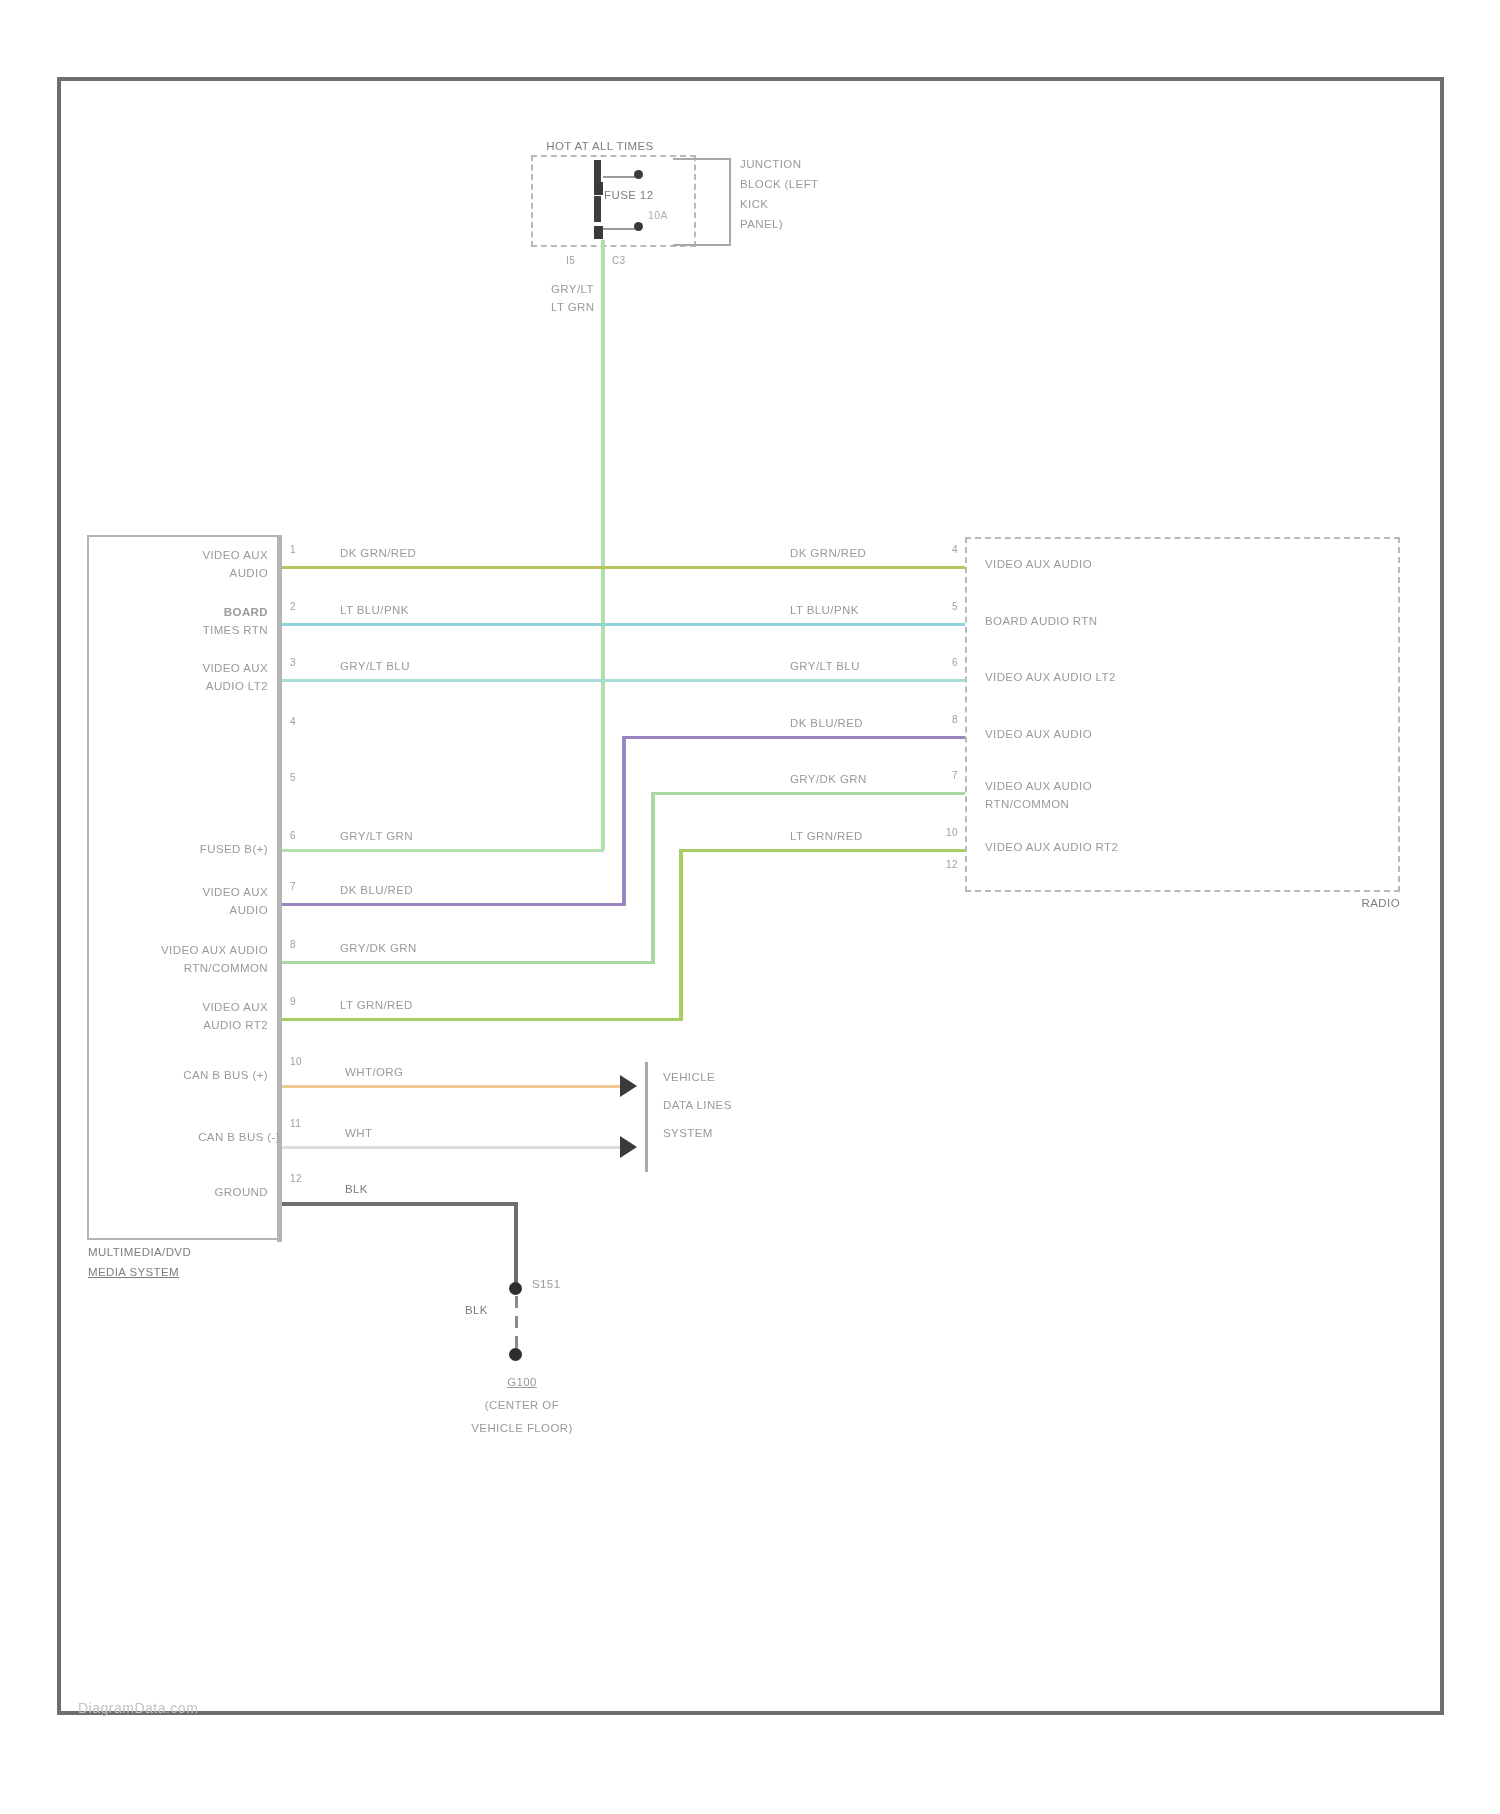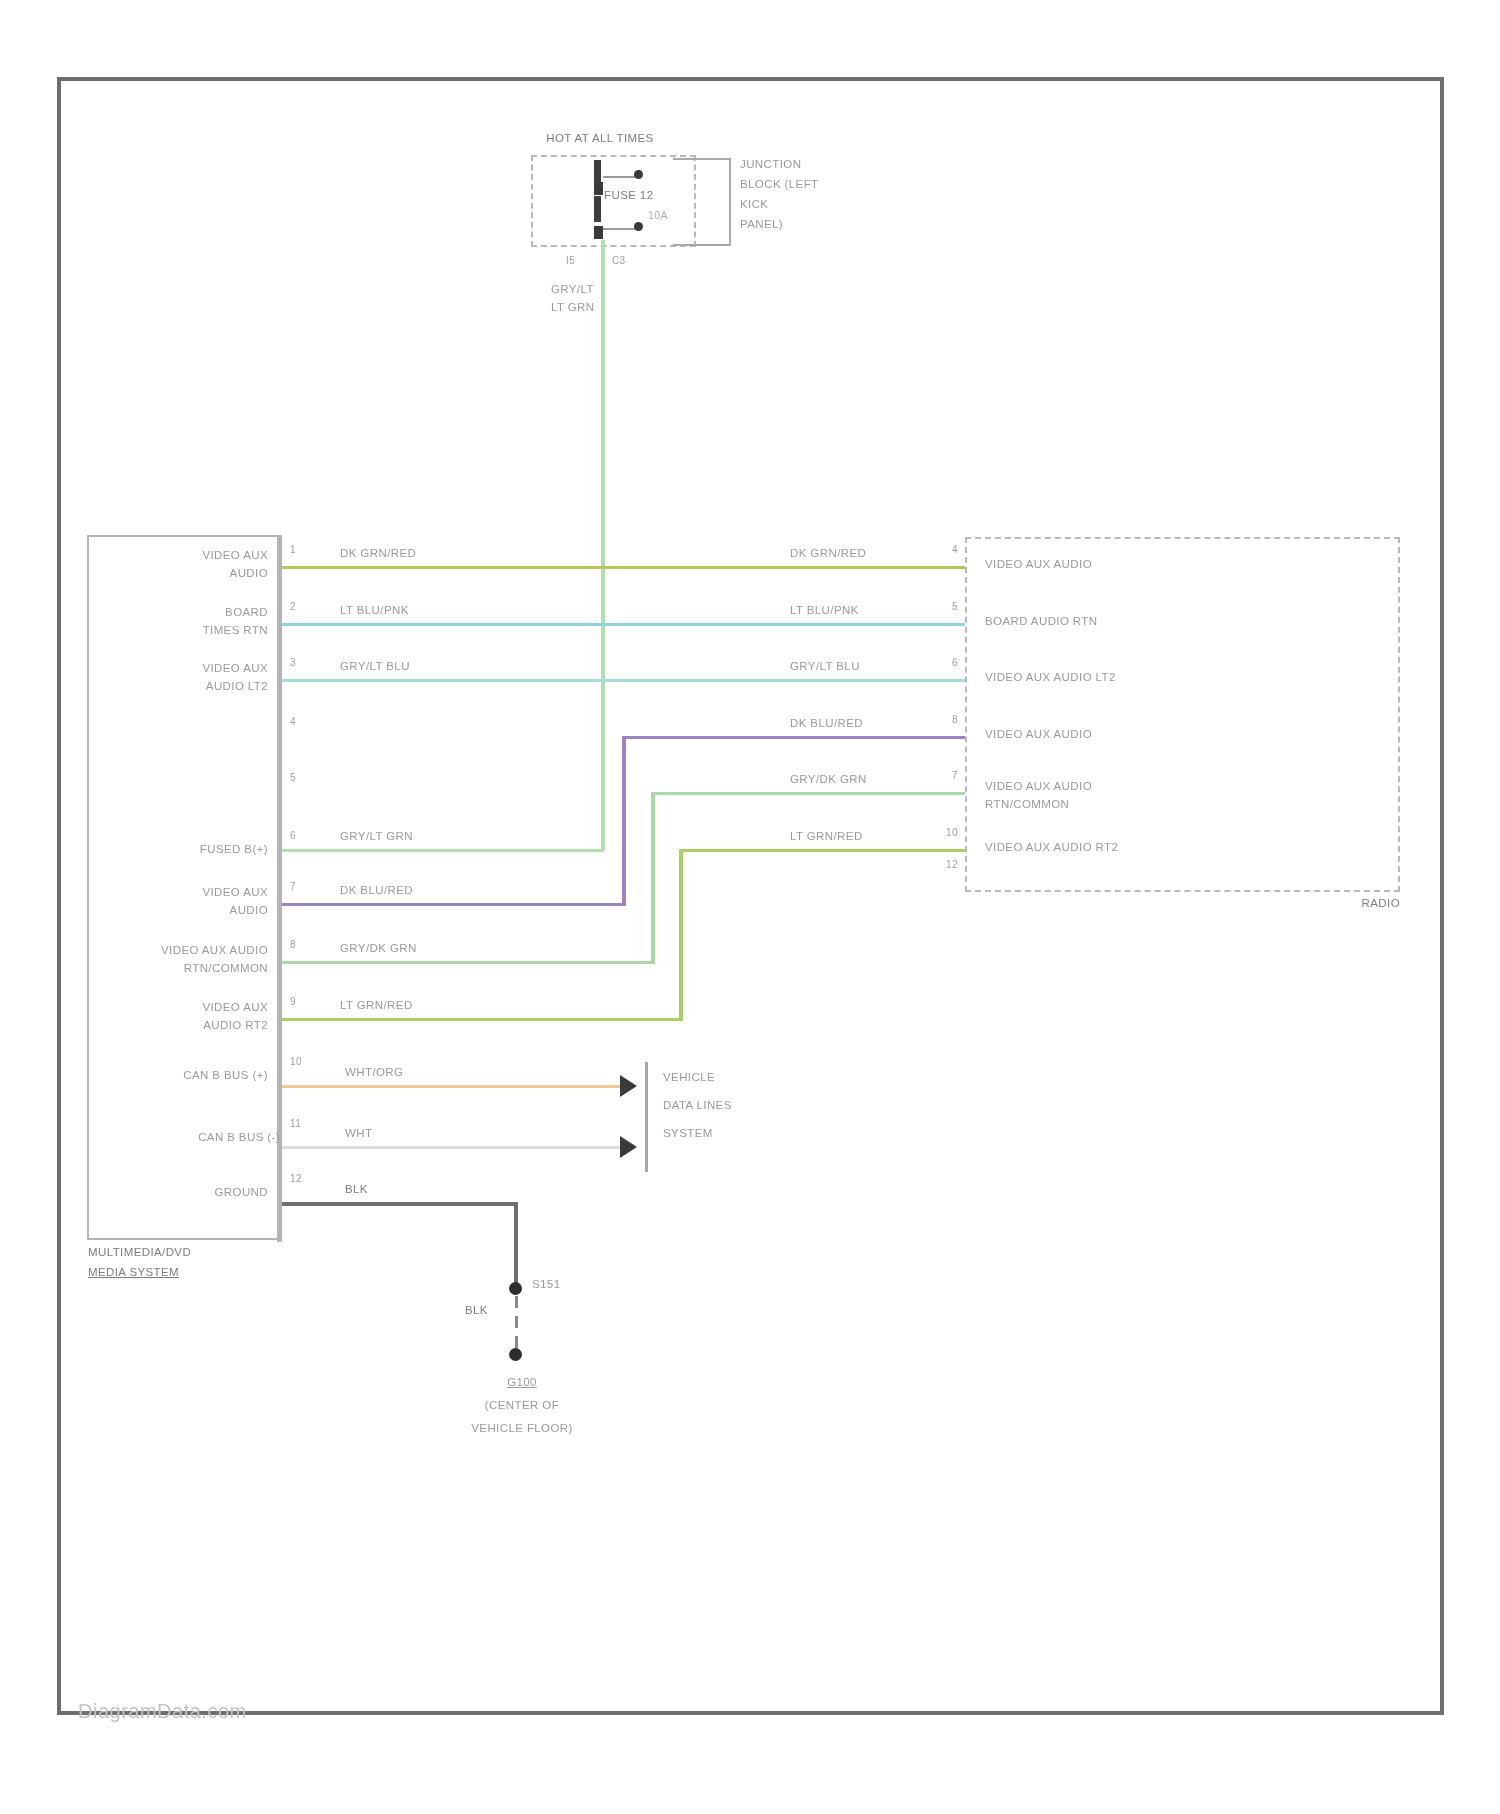--- a/index.html
+++ b/index.html
@@ -38,30 +38,30 @@
 
   .dot{position:absolute;width:13px;height:13px;border-radius:50%;
        background:#2e2e2e;filter:blur(.4px);}
   .sqdot{position:absolute;width:9px;height:13px;background:#3a3a3a;filter:blur(.3px);}
   .fusebar{position:absolute;width:7px;height:26px;background:#3d3d3d;filter:blur(.35px);}
 
   .arrow{position:absolute;width:0;height:0;
          border-top:11px solid transparent;border-bottom:11px solid transparent;
          border-left:17px solid #3a3a3a;filter:blur(.35px);}
 
-  .wm{position:absolute;left:78px;top:1700px;font-size:20px;color:#c2c2c2;
+  .wm{position:absolute;left:78px;top:1700px;font-size:14px;color:#c2c2c2;
       letter-spacing:.5px;filter:blur(.6px);}
 </style>
 </head>
 <body>
 
 <div id="page">
   <div class="frame"></div>
 
-  <div class="t c dk" style="left:600px;top:131px;">HOT AT ALL TIMES</div>
+  <div class="t c dk" style="left:600px;top:139px;">HOT AT ALL TIMES</div>
 
   <div class="box dash" style="left:531px;top:155px;width:165px;height:92px;"></div>
 
   <div class="fusebar" style="left:594px;top:160px;"></div>
   <div class="fusebar" style="left:594px;top:196px;"></div>
   <div class="sqdot" style="left:594px;top:182px;"></div>
   <div class="sqdot" style="left:594px;top:226px;"></div>
 
   <div class="w h" style="left:603px;top:176px;width:35px;background:#9b9b9b;height:2px;"></div>
   <div class="sqdot" style="left:634px;top:170px;width:9px;height:9px;border-radius:50%;"></div>
@@ -91,21 +91,21 @@
   <div class="box solid" style="left:87px;top:535px;width:195px;height:705px;border-right:none;"></div>
   <div class="w v" style="left:277px;top:535px;height:707px;width:5px;background:#b4b4b4;"></div>
 
   <div class="t dk" style="left:88px;top:1245px;">MULTIMEDIA/DVD</div>
   <div class="t dk" style="left:88px;top:1265px;text-decoration:underline;">MEDIA SYSTEM</div>
 
   <div class="t r" style="left:268px;top:548px;">VIDEO AUX</div>
   <div class="t r" style="left:268px;top:566px;">AUDIO</div>
   <div class="t pin" style="left:290px;top:543px;">1</div>
 
-  <div class="t r" style="left:268px;top:605px;">BOARD</div>
+  <div class="t r" style="left:268px;top:605px;font-weight:bold;">BOARD</div>
   <div class="t r" style="left:268px;top:623px;">TIMES RTN</div>
   <div class="t pin" style="left:290px;top:600px;">2</div>
 
   <div class="t r" style="left:268px;top:661px;">VIDEO AUX</div>
   <div class="t r" style="left:268px;top:679px;">AUDIO LT2</div>
   <div class="t pin" style="left:290px;top:656px;">3</div>
 
   <div class="t pin" style="left:290px;top:715px;">4</div>
   <div class="t pin" style="left:290px;top:771px;">5</div>
 

